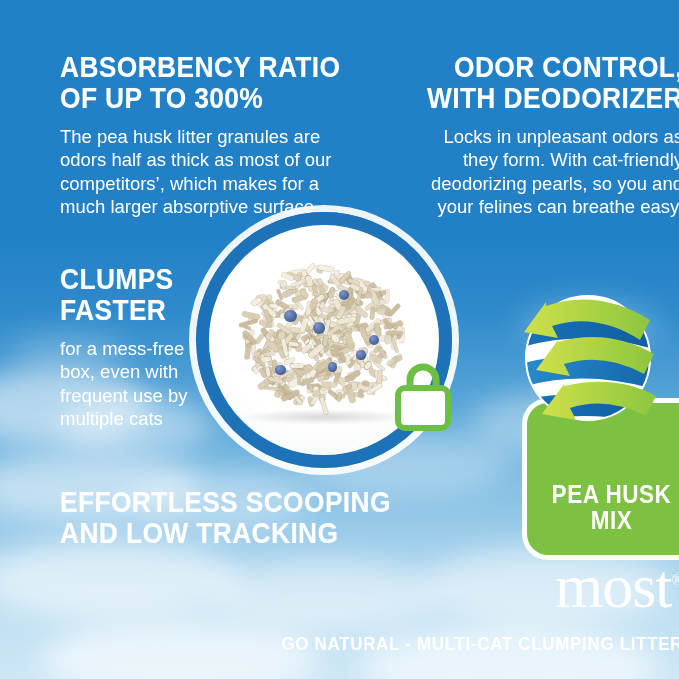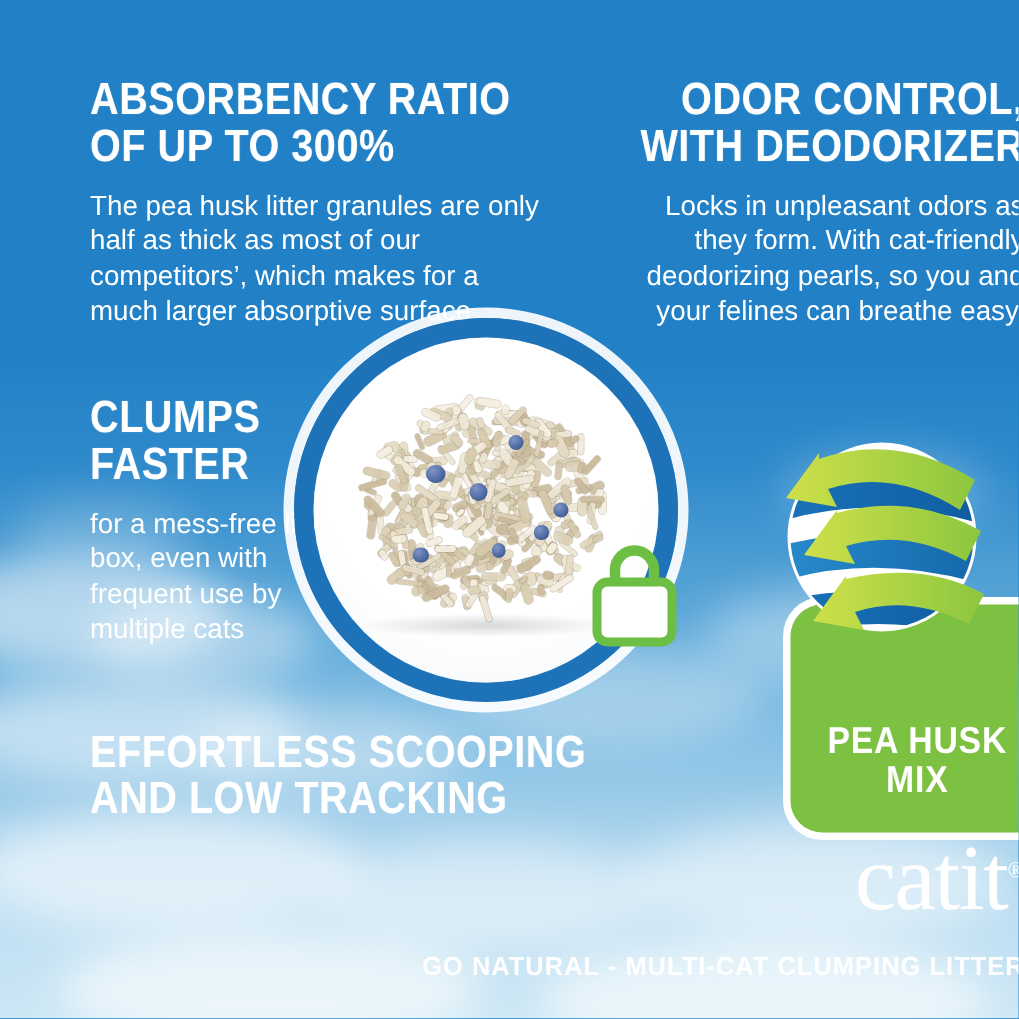--- a/index.html
+++ b/index.html
@@ -123,21 +123,21 @@
     <div class="cl" style="left:360px;  top:626px; width:300px;height:82px; opacity:.60;"></div>
     <div class="cl" style="left:520px;  top:300px; width:140px;height:52px; opacity:.22;"></div>
     <div class="cl" style="left:8px;    top:330px; width:120px;height:44px; opacity:.20;"></div>
   </div>
 
   <div class="col-l" style="top:52px;width:330px;">
     <h2 class="hl">
       <span>ABSORBENCY RATIO</span><br>
       <span>OF UP TO 300%</span>
     </h2>
-    <p class="bd" style="margin-top:12px;width:305px;">The pea husk litter granules are only half as thick as most of our competitors’, which makes for a much larger absorptive surface</p>
+    <p class="bd" style="margin-top:12px;width:305px;">The pea husk litter granules are odors half as thick as most of our competitors’, which makes for a much larger absorptive surface</p>
   </div>
 
   <div class="col-r" style="top:52px;width:300px;">
     <h2 class="hl">
       <span>ODOR CONTROL,</span><br>
       <span>WITH DEODORIZER</span>
     </h2>
     <p class="bd" style="margin-top:12px;margin-left:auto;width:258px;">Locks in unpleasant odors as they form. With cat-friendly deodorizing pearls, so you and your felines can breathe easy.</p>
   </div>
 
@@ -642,16 +642,16 @@
       <circle cx="76" cy="76" r="62" fill="none" stroke="#ffffff" stroke-width="2"></circle>
 
       <g fill="url(#ga)">
         <path d="M34 24 q52 -18 104 14 l-10 20 q-44 -28 -88 -14 l6 12 -34 -6 22 -30 0 4 Z"></path>
         <path d="M46 60 q50 -14 96 12 l-10 20 q-40 -22 -80 -10 l6 12 -34 -6 22 -30 0 2 Z"></path>
         <path d="M52 104 q52 -12 92 10 l-10 20 q-40 -20 -76 -8 l6 12 -34 -6 22 -30 0 2 Z"></path>
       </g>
     </svg>
   </div>
 
-  <div id="logo"><span>catit</span><span class="reg">®</span></div>
+  <div id="logo"><span>most</span><span class="reg">®</span></div>
   <div id="tagline">GO NATURAL - MULTI-CAT CLUMPING LITTER</div>
 
 </div>
 
 </body></html>

